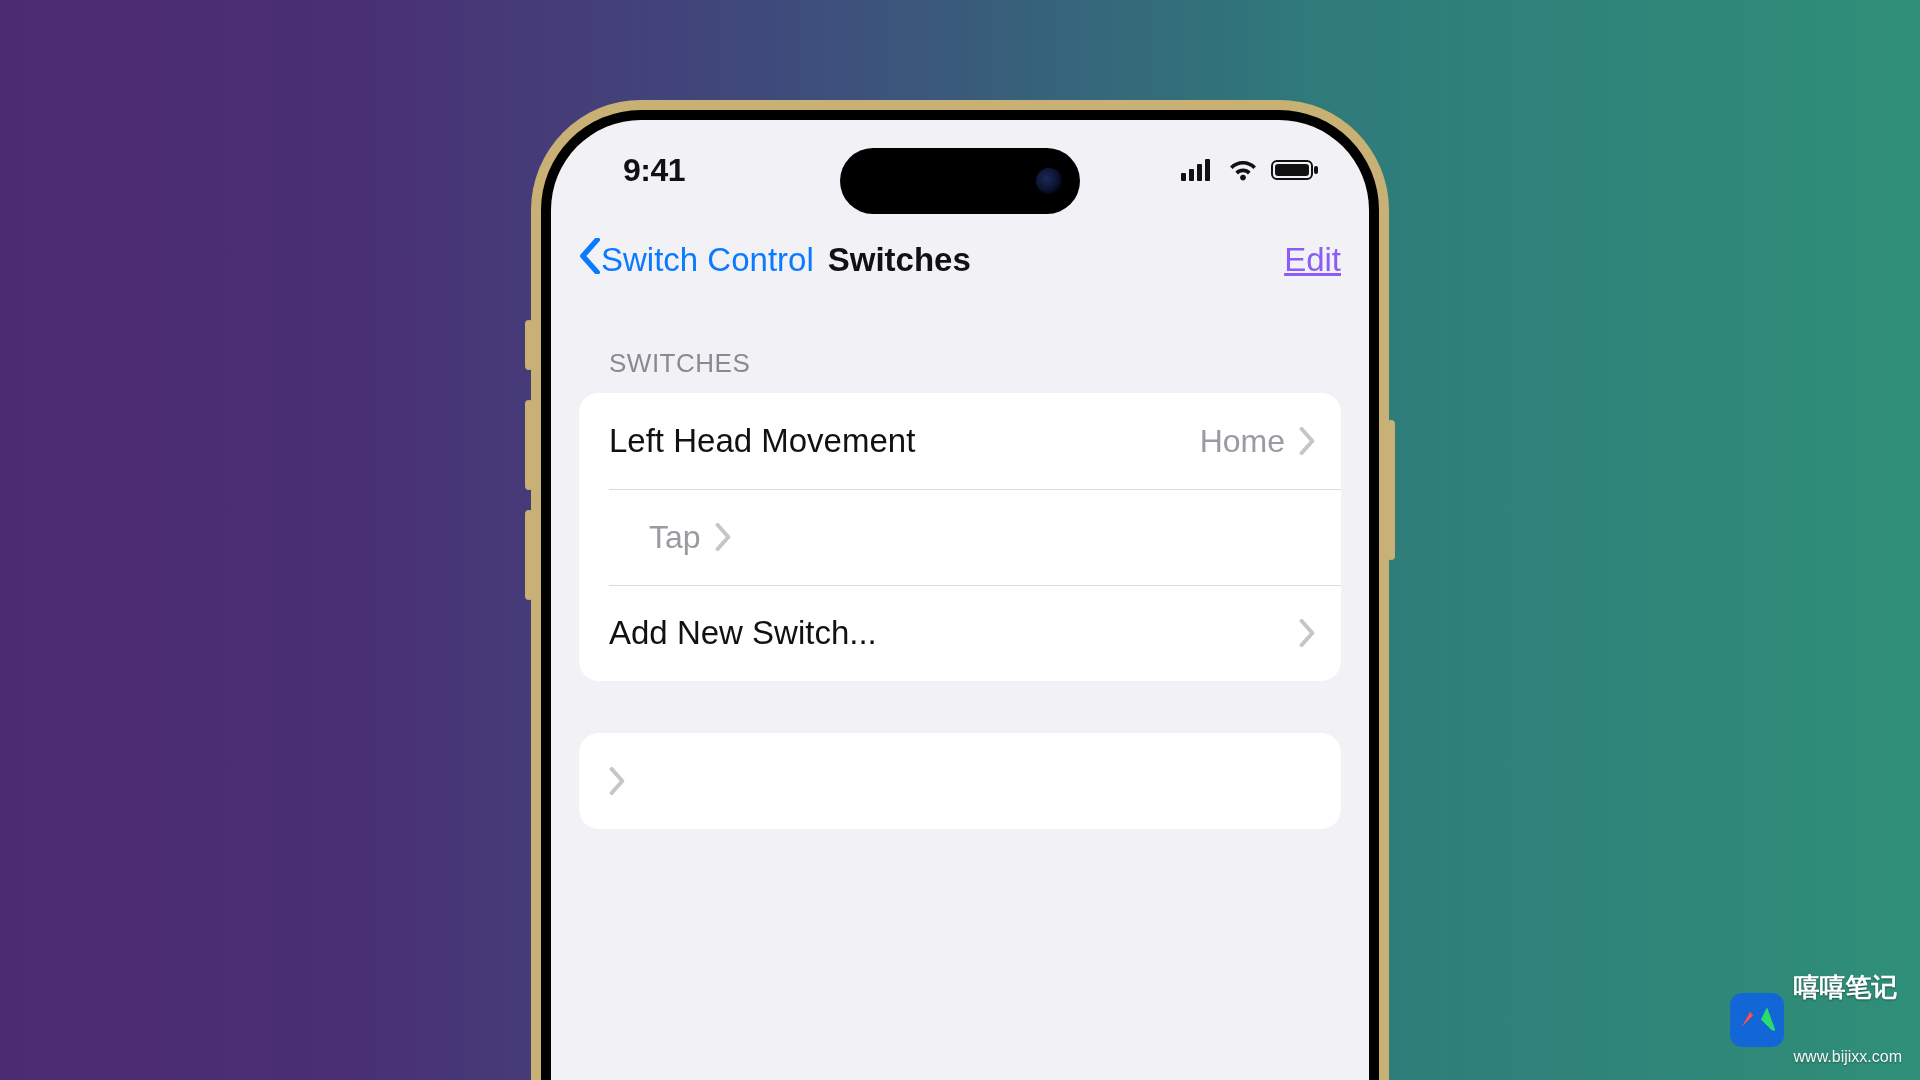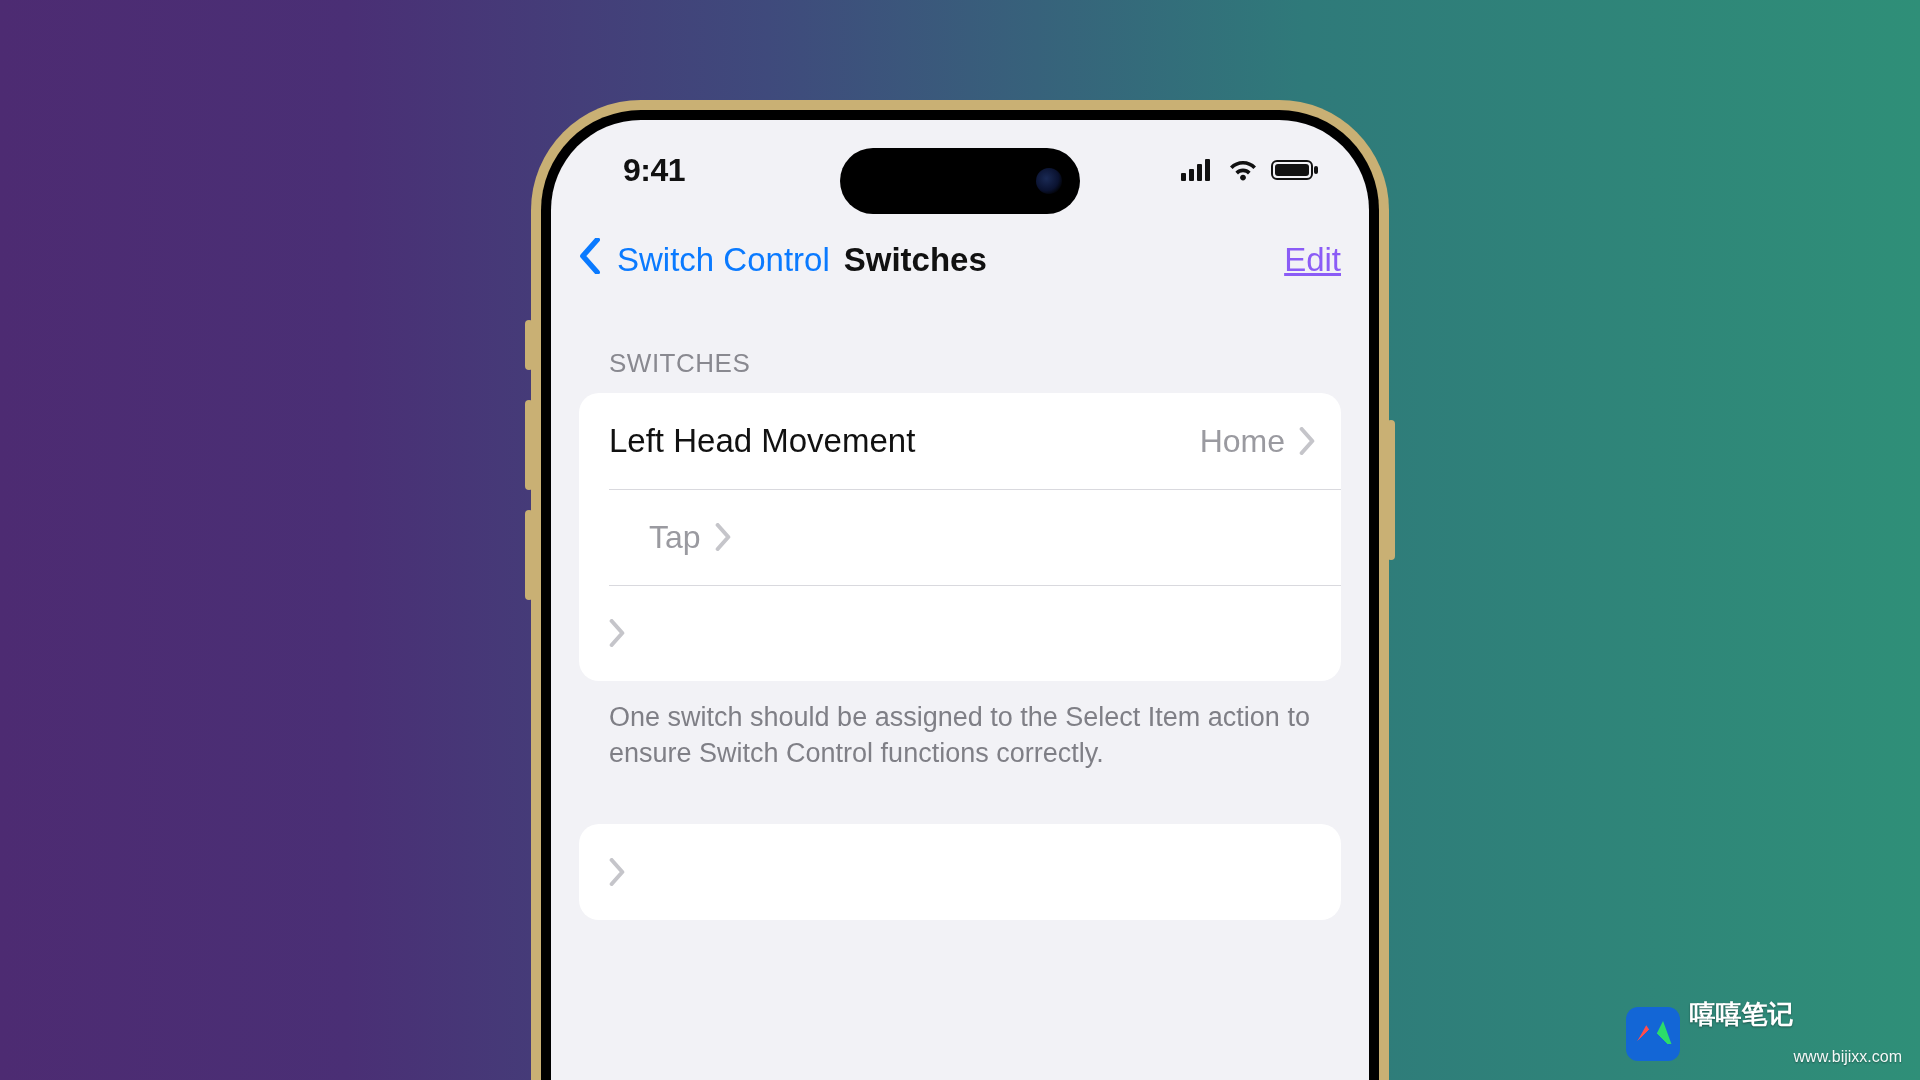--- a/index.html
+++ b/index.html
@@ -74,21 +74,21 @@
   .status-icons svg { display:block; }
 
   
   .nav {
     position:absolute; top:108px; left:0; right:0;
     height:64px;
     display:flex; align-items:center;
     padding: 0 28px;
     font-size: 33px;
   }
-  .nav .back { display:flex; align-items:center; gap:16px; color:#0a7aff; cursor:pointer; }
+  .nav .back { display:flex; align-items:center; gap:0; color:#0a7aff; cursor:pointer; }
   .nav .back svg { width:22px; height:36px; }
   .nav .title { font-weight:600; color:#111; margin-left:14px; }
   .nav .flex { flex:1; }
   .nav .edit { color:#8b5cf6; cursor:pointer;text-decoration:underline; }
 
   
   .content {
     position:absolute; top:200px; left:0; right:0; bottom:0;
     padding: 0 28px;
     overflow:hidden;
@@ -143,21 +143,21 @@
     background:#1366d6;
     position:relative; overflow:hidden;
   }
   .watermark .logo::before{
     content:""; position:absolute; inset:6px;
     background:
       linear-gradient(135deg,#ff4d4d 0 40%, transparent 40%),
       linear-gradient(45deg, transparent 55%, #2bdc6a 55%);
     clip-path: polygon(10% 75%, 35% 30%, 55% 60%, 75% 20%, 95% 75%);
   }
-  .watermark .txt { display:flex; line-height:1.05; }
+  .watermark .txt { display:flex; flex-direction:column; line-height:1.05; }
   .watermark .cn { font-size:26px; font-weight:700; }
   .watermark .url{ font-size:16px; opacity:.95;margin-top:48px; }
 </style>
 </head>
 <body>
 
 <div class="phone">
   <div class="side-btn btn-mute"></div>
   <div class="side-btn btn-volup"></div>
   <div class="side-btn btn-voldn"></div>
@@ -233,29 +233,29 @@
           </div>
           <div class="row">
             <span class="value">Tap</span>
             <span class="chev">
                 <svg viewBox="0 0 12 20">
                   <path d="M2 1l8 9-8 9" fill="none" stroke="currentColor" stroke-width="3" stroke-linecap="round" stroke-linejoin="round"></path>
                 </svg>
               </span>
           </div>
           <div class="row">
+            <span class="label">Add New Switch...</span>
             <span class="chev">
                 <svg viewBox="0 0 12 20">
                   <path d="M2 1l8 9-8 9" fill="none" stroke="currentColor" stroke-width="3" stroke-linecap="round" stroke-linejoin="round"></path>
                 </svg>
               </span>
           </div>
         </div>
 
-        <div class="section-footer">One switch should be assigned to the Select Item action to ensure Switch Control functions correctly.</div>
 
         <div class="gap"></div>
 
         <div class="group">
           <div class="row">
             <span class="chev">
                 <svg viewBox="0 0 12 20">
                   <path d="M2 1l8 9-8 9" fill="none" stroke="currentColor" stroke-width="3" stroke-linecap="round" stroke-linejoin="round"></path>
                 </svg>
               </span>

